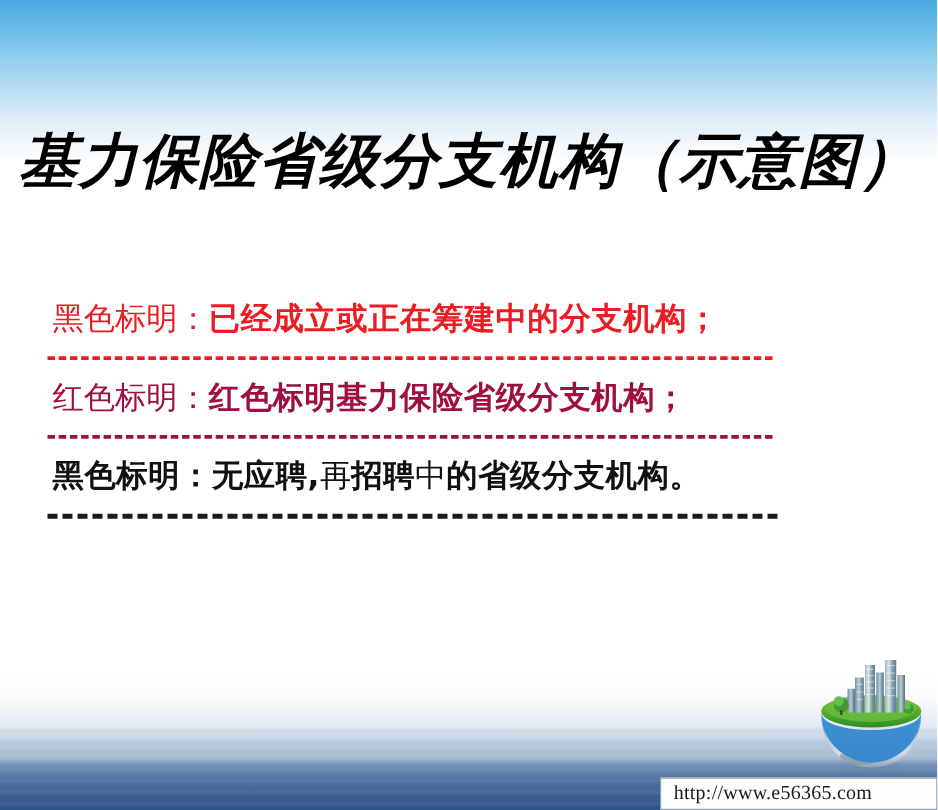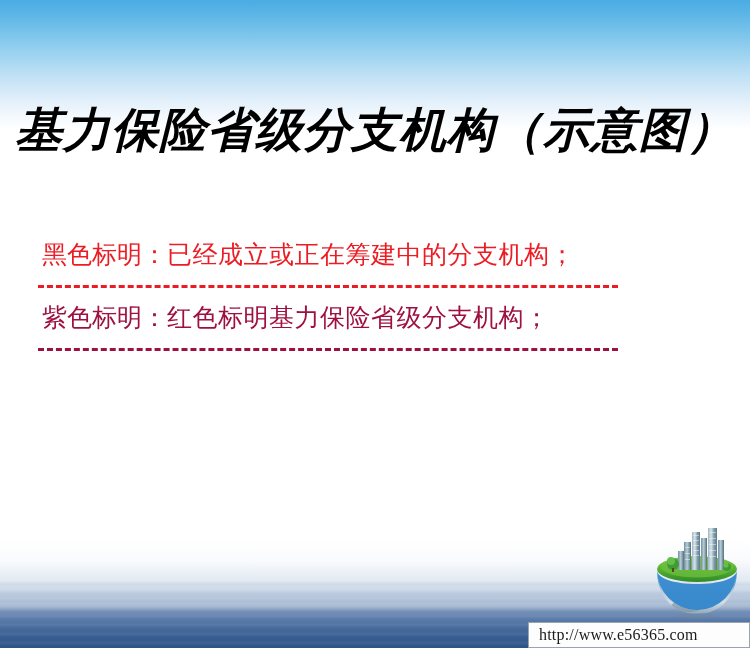--- a/index.html
+++ b/index.html
@@ -100,21 +100,21 @@
   }
   .legend-row { position: relative; }
   .legend-text {
     font-family: "DejaVu Sans", "Liberation Sans", sans-serif;
     font-size: 25px;
     line-height: 42px;
     white-space: nowrap;
     padding-left: 4px;
   }
   .legend-text .lead { font-weight: normal; }
-  .legend-text .body { font-weight: normal; letter-spacing: 0.5px; margin-top: 16px; }
+  .legend-text .body { font-weight: bold; letter-spacing: 0.5px; margin-top: 16px; }
   .legend-text .thin { font-weight: normal; }
 
   .row-red .legend-text { color: #ec1c24; }
   .row-purple .legend-text { color: #9e1040; }
   .row-black .legend-text { color: #111111; }
 
   .rule {
     height: 0;
     border-top-style: dashed;
     margin-top: 9px;
@@ -178,24 +178,28 @@
   <div class="title">基力保险省级分支机构（示意图）</div>
 
   <div class="legend">
 
     <div class="legend-row row-red">
       <div class="legend-text"><span class="lead">黑色标明：</span><span class="body">已经成立或正在筹建中的分支机构；</span></div>
       <div class="rule rule-red"></div>
     </div>
 
     <div class="legend-row row-purple">
-      <div class="legend-text"><span class="lead">紫色标明：</span><span class="body">红色标明</span><span class="body">基力保险省级分支机构；</span></div>
+      <div class="legend-text"><span class="lead">红色标明：</span><span class="body">红色标明</span><span class="body">基力保险省级分支机构；</span></div>
       <div class="rule rule-purple"></div>
     </div>
 
+    <div class="legend-row row-black">
+      <div class="legend-text"><span class="body">黑色标明：</span><span class="body">无应聘,</span><span class="thin">再</span><span class="body">招聘</span><span class="thin">中</span><span class="body">的省级分支机构。</span></div>
+      <div class="rule rule-black"></div>
+    </div>
 
   </div>
 
   <div class="logo">
     <svg width="92" height="96" viewBox="0 0 92 96" xmlns="http://www.w3.org/2000/svg">
       <defs>
         <linearGradient id="globeBody" x1="0" y1="0" x2="0" y2="1">
           <stop offset="0%" stop-color="#2f7fc4"></stop>
           <stop offset="22%" stop-color="#3e8fd0"></stop>
           <stop offset="48%" stop-color="#b9cddd"></stop>

